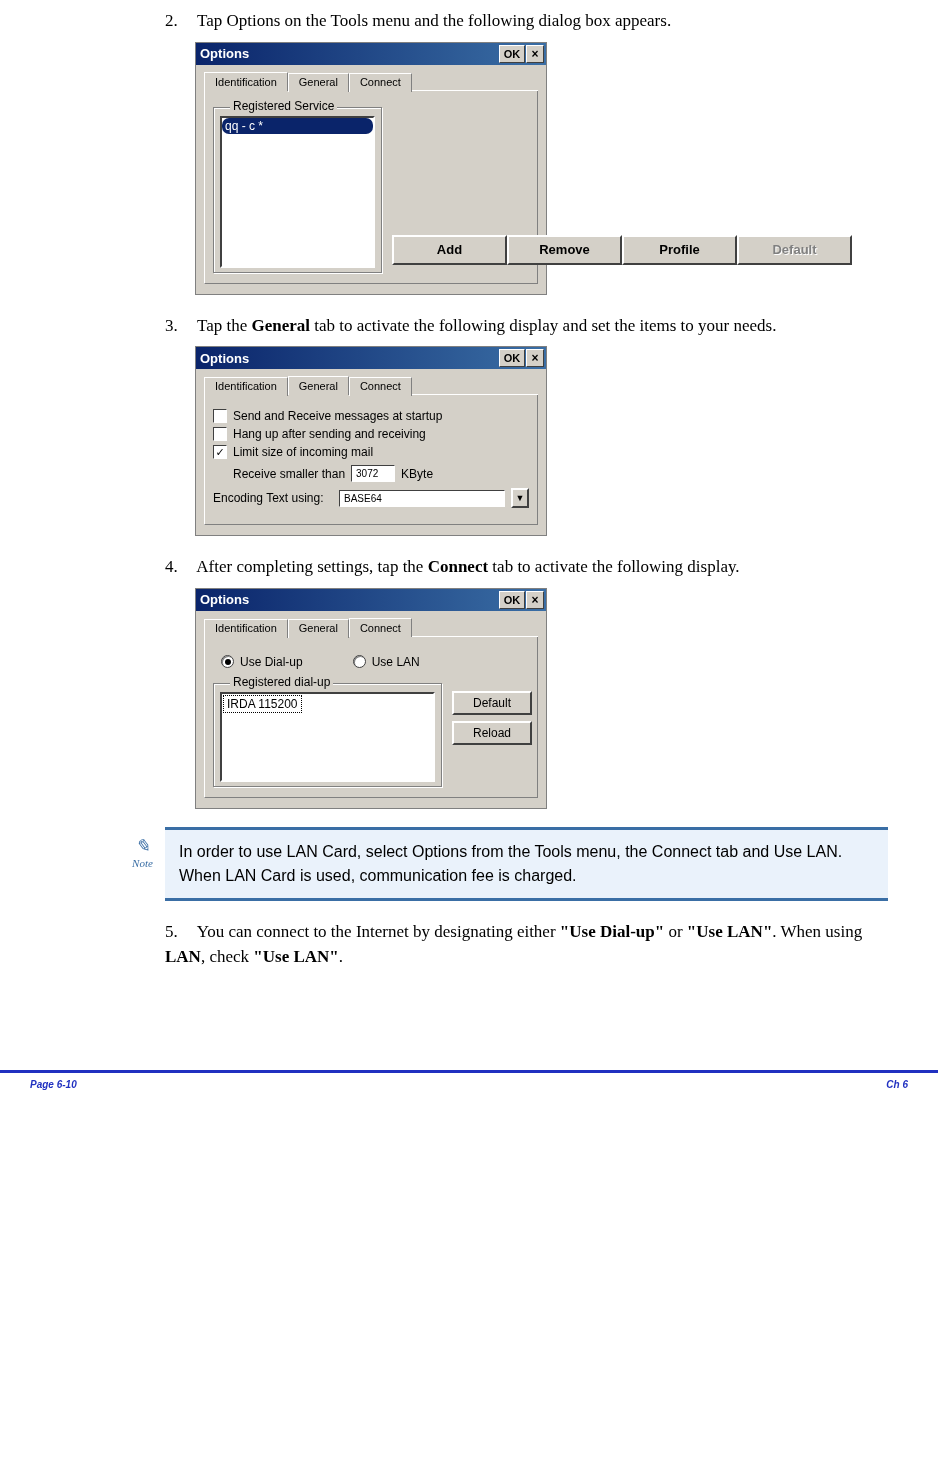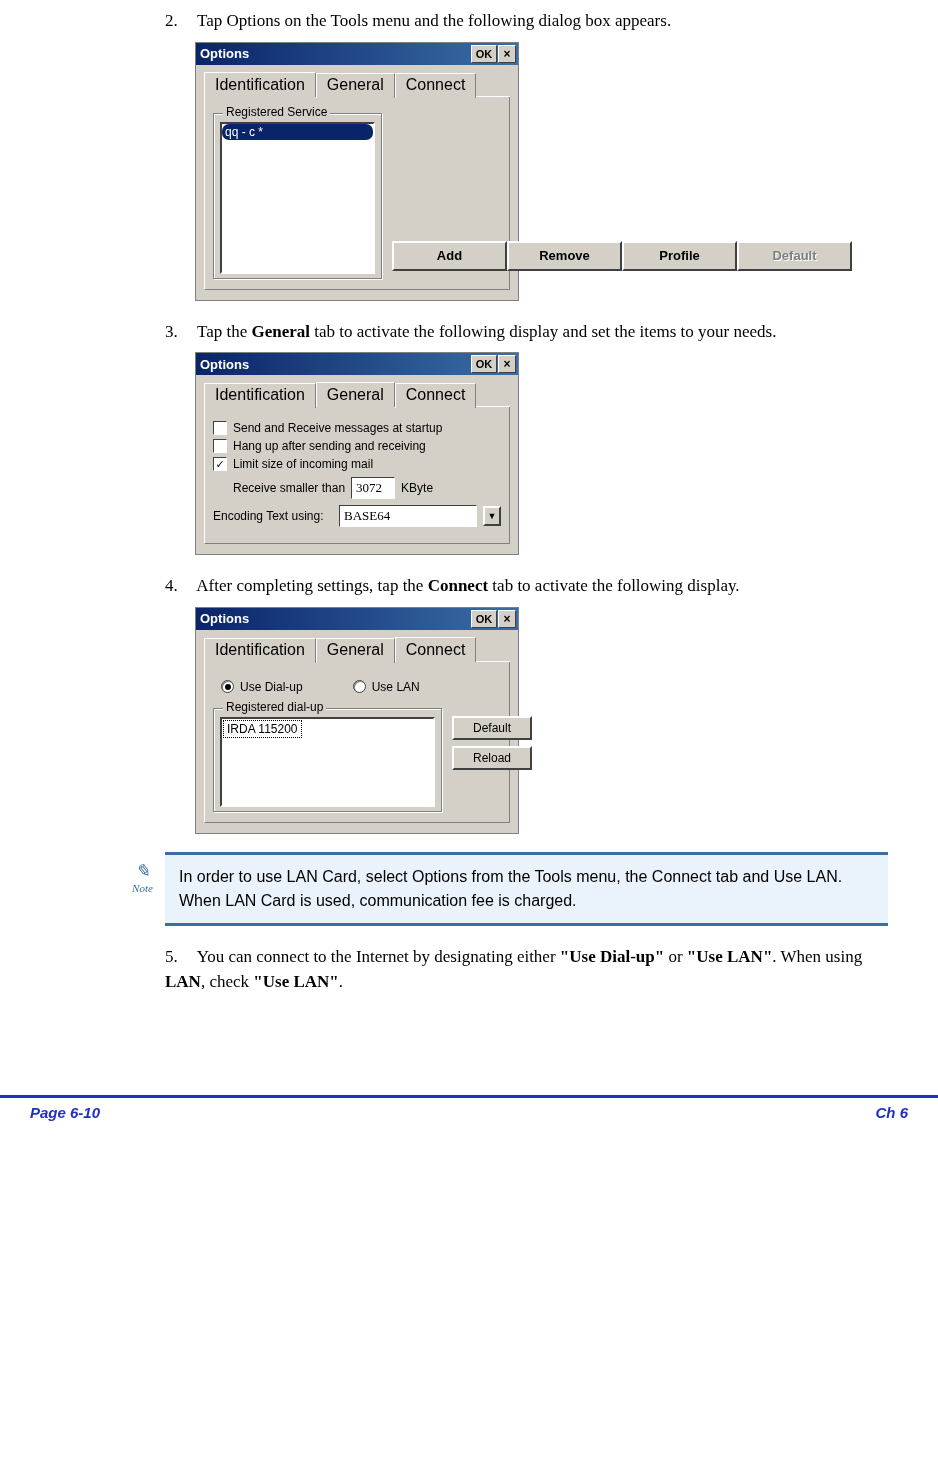--- a/index.html
+++ b/index.html
@@ -22,21 +22,21 @@
   .step {
     margin: 8px 0 8px 0;
     line-height: 1.5;
   }
   .step-num {
     display: inline-block;
     width: 28px;
   }
   .bold { font-weight: bold; }
   .dialog {
-    width: 324px;
+    width: 352px;
     border: 1px solid #808080;
     background: #d4d0c8;
     font-family: Tahoma, Verdana, sans-serif;
     font-size: 13px;
     margin: 8px 0 18px 30px;
   }
   .titlebar {
     background: linear-gradient(to right, #0a246a, #3a6ea5);
     color: #fff;
     font-weight: bold;
@@ -70,21 +70,21 @@
     display: flex;
     border-bottom: 1px solid #fff;
     margin-bottom: 0;
   }
   .tab {
     padding: 3px 10px 3px 10px;
     background: #d4d0c8;
     border-top: 1px solid #fff;
     border-left: 1px solid #fff;
     border-right: 1px solid #808080;
-    font-size: 16px;
+    font-size: 11px;
     position: relative;
     top: 1px;
     cursor: default;
   }
   .tab.inactive {
     top: 2px;
     padding-top: 2px;
   }
   .tab-content {
     border-left: 1px solid #fff;
@@ -97,21 +97,21 @@
     border: 1px solid #808080;
     border-top-color: #808080;
     padding: 8px 6px 4px 6px;
     margin: 6px 0 0 0;
     position: relative;
     box-shadow: inset 1px 1px 0 #fff, 1px 1px 0 #fff;
   }
   .groupbox-title {
     position: absolute;
     top: -9px;
-    left: 9px;
+    left: 16px;
     background: #d4d0c8;
     padding: 0 3px;
     font-size: 12px;
   }
   .listbox {
     background: #fff;
     border-top: 2px solid #404040;
     border-left: 2px solid #404040;
     border-right: 2px solid #fff;
     border-bottom: 2px solid #fff;
@@ -179,22 +179,22 @@
     margin: 6px 0;
     font-size: 12px;
   }
   .textfield {
     background: #fff;
     border-top: 1px solid #404040;
     border-left: 1px solid #404040;
     border-right: 1px solid #fff;
     border-bottom: 1px solid #fff;
     padding: 2px 4px;
-    font-size: 13px;
-    font-family: Liberation Serif, serif;
+    font-size: 10px;
+    font-family: Liberation Sans, sans-serif;
   }
   .dropdown-arrow {
     width: 18px; height: 20px;
     background: #d4d0c8;
     border-top: 2px solid #fff;
     border-left: 2px solid #fff;
     border-bottom: 2px solid #404040;
     border-right: 2px solid #404040;
     display: inline-flex;
     align-items: center;
@@ -243,21 +243,21 @@
   .footer {
     border-top: 3px solid #2030c0;
     margin-top: 100px;
     padding: 6px 30px 12px 30px;
     display: flex;
     justify-content: space-between;
     color: #2030c0;
     font-family: Arial, Helvetica, sans-serif;
     font-weight: bold;
     font-style: italic;
-    font-size: 15px;
+    font-size: 10px;
   }
 </style>
 </head>
 <body>
 
 <div class="page">
   <div class="content">
 
     <div class="step">
       <span class="step-num">2.</span>

